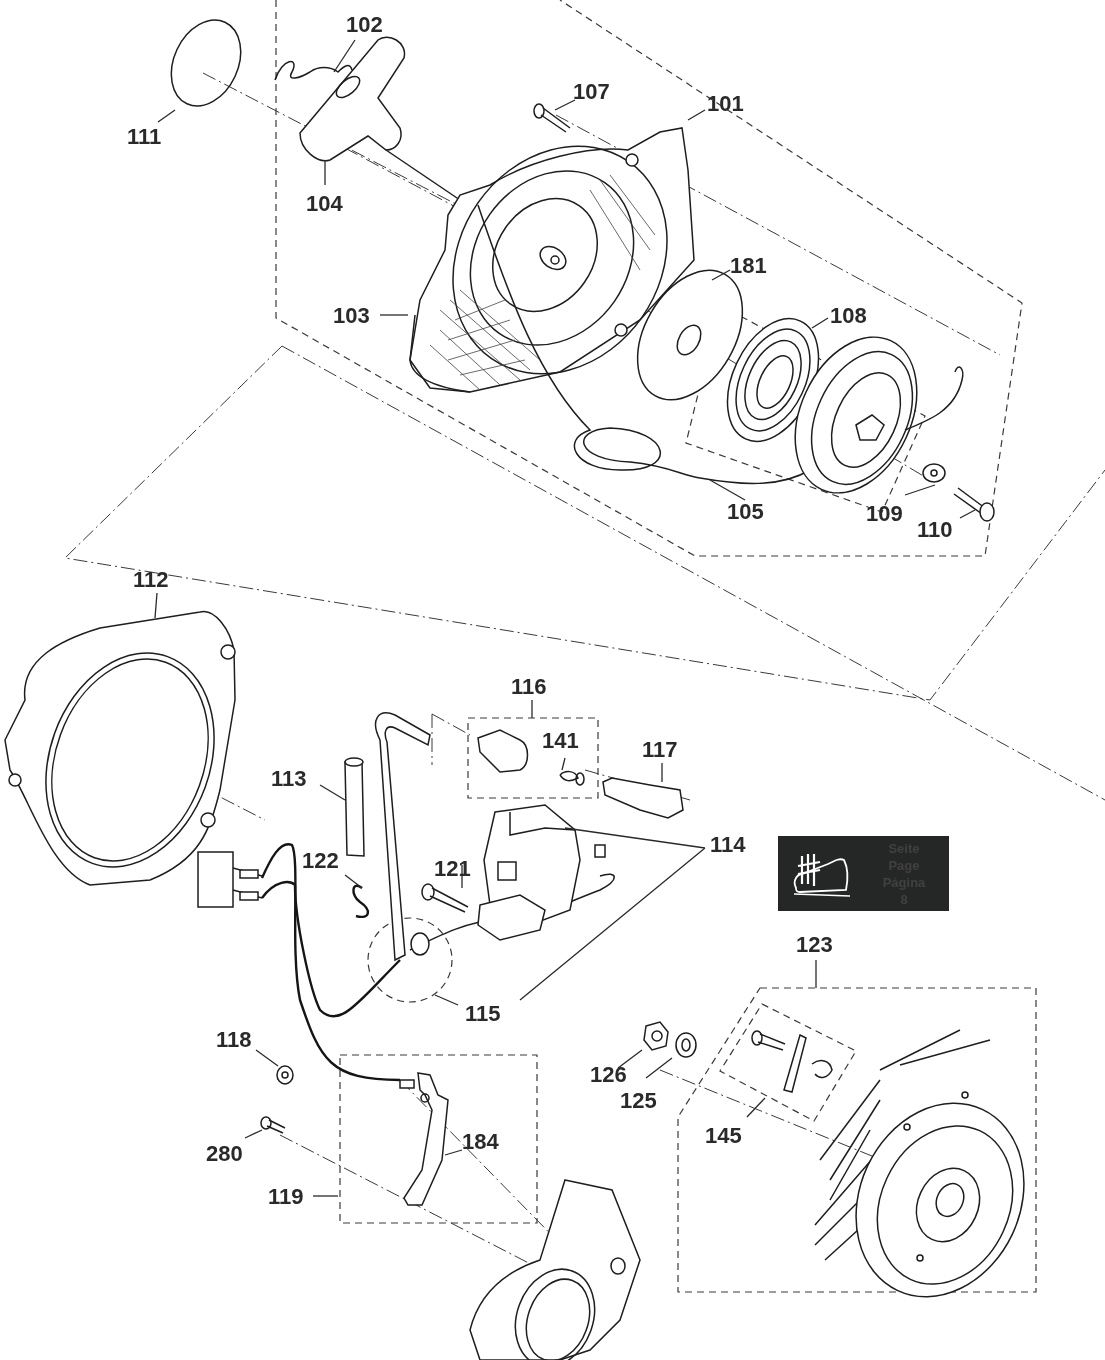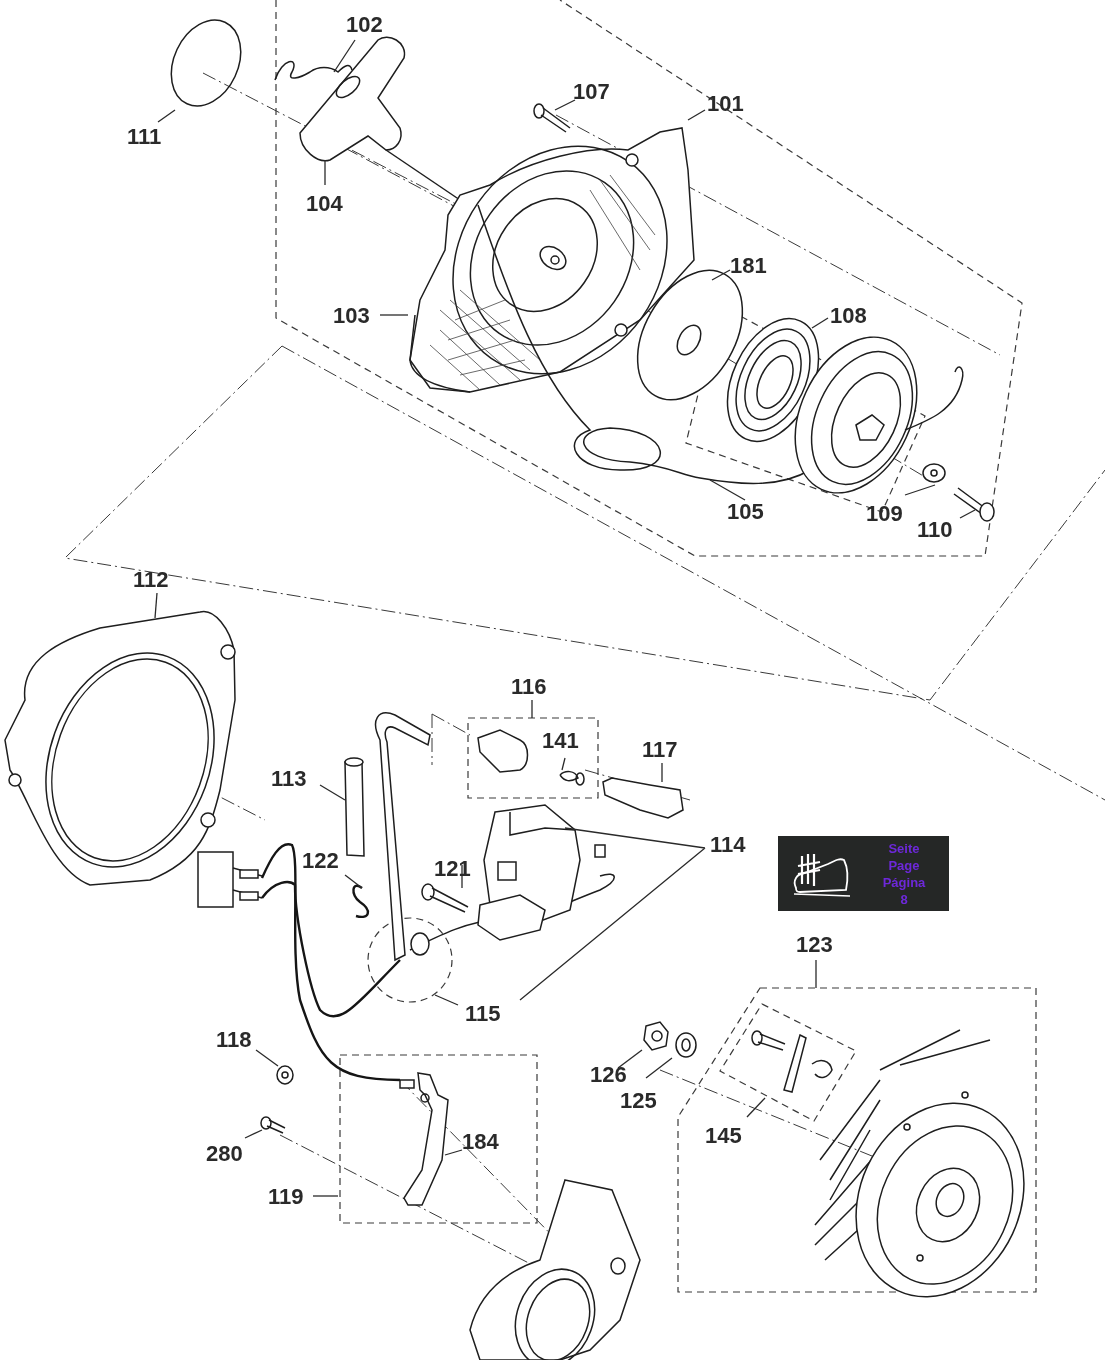--- a/index.html
+++ b/index.html
@@ -10,21 +10,21 @@
   .ln { stroke: #2a2a2a; stroke-width: 1.3; fill: none; }
   .part { stroke: #1e1e1e; stroke-width: 1.5; fill: #ffffff; }
   .partn { stroke: #1e1e1e; stroke-width: 1.5; fill: none; }
   .dash { stroke: #3a3a3a; stroke-width: 1.2; fill: none; stroke-dasharray: 7 5; }
   .dashdot { stroke: #3a3a3a; stroke-width: 1; fill: none; stroke-dasharray: 14 4 2 4; }
   .wire { stroke: #151515; stroke-width: 2.4; fill: none; }
   .grid { stroke: #444; stroke-width: 0.8; fill: none; }
   .ref-box { position: absolute; left: 778px; top: 836px; width: 171px; height: 75px;
              background: #252726; }
   .ref-text { position: absolute; left: 870px; top: 840px; width: 68px; text-align: center;
-              color: #6d28d9; font-weight: bold; font-size: 13px; line-height: 17px;
+              color: #404040; font-weight: bold; font-size: 13px; line-height: 17px;
               font-family: "Liberation Sans", sans-serif; }
   .ref-icon { position: absolute; left: 788px; top: 844px; width: 70px; height: 58px; }
 </style>
 </head>
 <body>
 
 <svg id="diagram" width="1105" height="1360" viewBox="0 0 1105 1360" xmlns="http://www.w3.org/2000/svg">
 
   <g>
 

